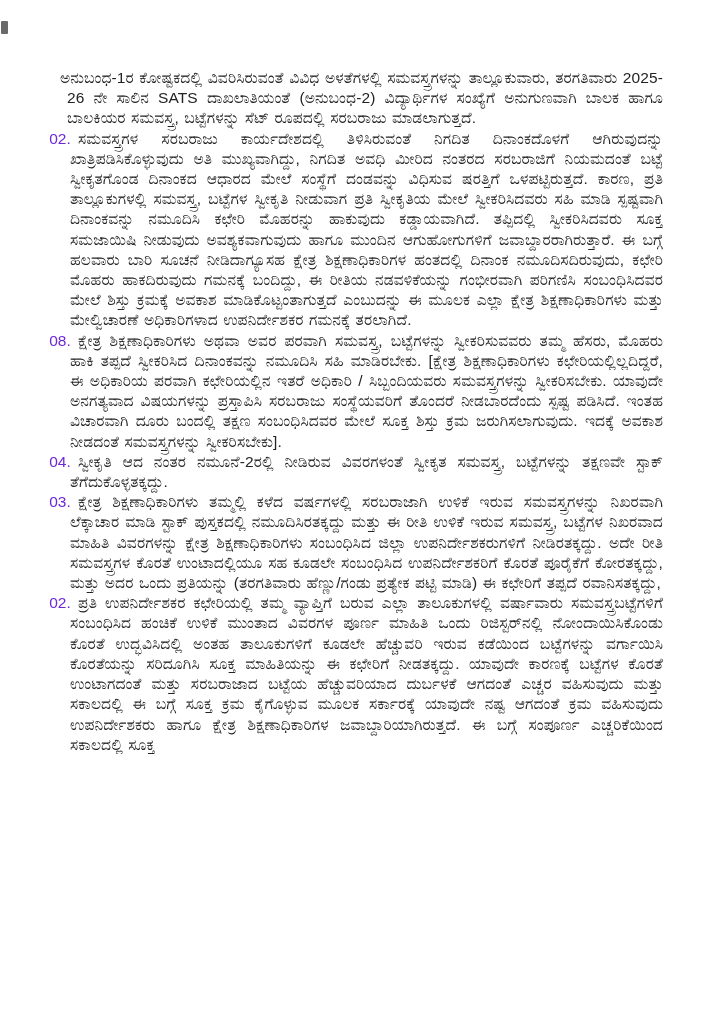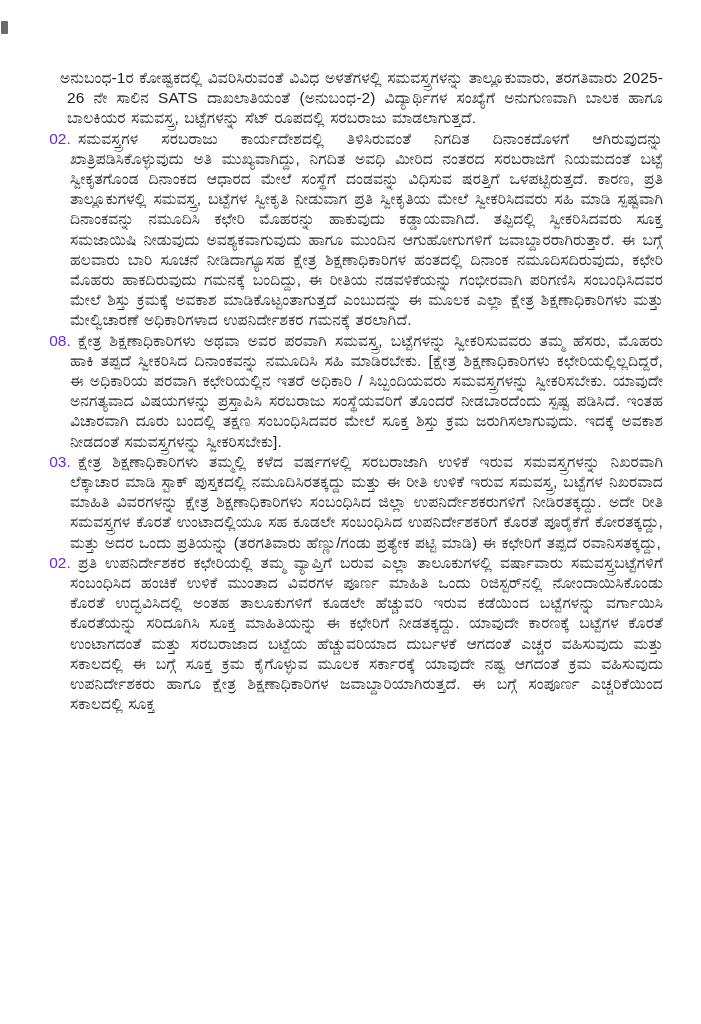--- a/index.html
+++ b/index.html
@@ -74,20 +74,24 @@
       </div>
       <div class="para">
         <span class="num">02.</span>
         <span class="txt">ಸಮವಸ್ತ್ರಗಳ ಸರಬರಾಜು ಕಾರ್ಯದೇಶದಲ್ಲಿ ತಿಳಿಸಿರುವಂತೆ ನಿಗದಿತ ದಿನಾಂಕದೊಳಗೆ ಆಗಿರುವುದನ್ನು ಖಾತ್ರಿಪಡಿಸಿಕೊಳ್ಳುವುದು ಅತಿ ಮುಖ್ಯವಾಗಿದ್ದು, ನಿಗದಿತ ಅವಧಿ ಮೀರಿದ ನಂತರದ ಸರಬರಾಜಿಗೆ ನಿಯಮದಂತೆ ಬಟ್ಟೆ ಸ್ವೀಕೃತಗೊಂಡ ದಿನಾಂಕದ ಆಧಾರದ ಮೇಲೆ ಸಂಸ್ಥೆಗೆ ದಂಡವನ್ನು ವಿಧಿಸುವ ಷರತ್ತಿಗೆ ಒಳಪಟ್ಟಿರುತ್ತದೆ. ಕಾರಣ, ಪ್ರತಿ ತಾಲ್ಲೂಕುಗಳಲ್ಲಿ ಸಮವಸ್ತ್ರ, ಬಟ್ಟೆಗಳ ಸ್ವೀಕೃತಿ ನೀಡುವಾಗ ಪ್ರತಿ ಸ್ವೀಕೃತಿಯ ಮೇಲೆ ಸ್ವೀಕರಿಸಿದವರು ಸಹಿ ಮಾಡಿ ಸ್ಪಷ್ಟವಾಗಿ ದಿನಾಂಕವನ್ನು ನಮೂದಿಸಿ ಕಛೇರಿ ಮೊಹರನ್ನು ಹಾಕುವುದು ಕಡ್ಡಾಯವಾಗಿದೆ. ತಪ್ಪಿದಲ್ಲಿ ಸ್ವೀಕರಿಸಿದವರು ಸೂಕ್ತ ಸಮಜಾಯಿಷಿ ನೀಡುವುದು ಅವಶ್ಯಕವಾಗುವುದು ಹಾಗೂ ಮುಂದಿನ ಆಗುಹೋಗುಗಳಿಗೆ ಜವಾಬ್ದಾರರಾಗಿರುತ್ತಾರೆ. ಈ ಬಗ್ಗೆ ಹಲವಾರು ಬಾರಿ ಸೂಚನೆ ನೀಡಿದಾಗ್ಯೂಸಹ ಕ್ಷೇತ್ರ ಶಿಕ್ಷಣಾಧಿಕಾರಿಗಳ ಹಂತದಲ್ಲಿ ದಿನಾಂಕ ನಮೂದಿಸದಿರುವುದು, ಕಛೇರಿ ಮೊಹರು ಹಾಕದಿರುವುದು ಗಮನಕ್ಕೆ ಬಂದಿದ್ದು, ಈ ರೀತಿಯ ನಡವಳಿಕೆಯನ್ನು ಗಂಭೀರವಾಗಿ ಪರಿಗಣಿಸಿ ಸಂಬಂಧಿಸಿದವರ ಮೇಲೆ ಶಿಸ್ತು ಕ್ರಮಕ್ಕೆ ಅವಕಾಶ ಮಾಡಿಕೊಟ್ಟಂತಾಗುತ್ತದೆ ಎಂಬುದನ್ನು ಈ ಮೂಲಕ ಎಲ್ಲಾ ಕ್ಷೇತ್ರ ಶಿಕ್ಷಣಾಧಿಕಾರಿಗಳು ಮತ್ತು ಮೇಲ್ವಿಚಾರಣೆ ಅಧಿಕಾರಿಗಳಾದ ಉಪನಿರ್ದೇಶಕರ ಗಮನಕ್ಕೆ ತರಲಾಗಿದೆ.</span>
       </div>
       <div class="para">
         <span class="num">08.</span>
         <span class="txt">ಕ್ಷೇತ್ರ ಶಿಕ್ಷಣಾಧಿಕಾರಿಗಳು ಅಥವಾ ಅವರ ಪರವಾಗಿ ಸಮವಸ್ತ್ರ, ಬಟ್ಟೆಗಳನ್ನು ಸ್ವೀಕರಿಸುವವರು ತಮ್ಮ ಹೆಸರು, ಮೊಹರು ಹಾಕಿ ತಪ್ಪದೆ ಸ್ವೀಕರಿಸಿದ ದಿನಾಂಕವನ್ನು ನಮೂದಿಸಿ ಸಹಿ ಮಾಡಿರಬೇಕು. [ಕ್ಷೇತ್ರ ಶಿಕ್ಷಣಾಧಿಕಾರಿಗಳು ಕಛೇರಿಯಲ್ಲಿಲ್ಲದಿದ್ದರೆ, ಈ ಅಧಿಕಾರಿಯ ಪರವಾಗಿ ಕಛೇರಿಯಲ್ಲಿನ ಇತರೆ ಅಧಿಕಾರಿ / ಸಿಬ್ಬಂದಿಯವರು ಸಮವಸ್ತ್ರಗಳನ್ನು ಸ್ವೀಕರಿಸಬೇಕು. ಯಾವುದೇ ಅನಗತ್ಯವಾದ ವಿಷಯಗಳನ್ನು ಪ್ರಸ್ತಾಪಿಸಿ ಸರಬರಾಜು ಸಂಸ್ಥೆಯವರಿಗೆ ತೊಂದರೆ ನೀಡಬಾರದೆಂದು ಸ್ಪಷ್ಟ ಪಡಿಸಿದೆ. ಇಂತಹ ವಿಚಾರವಾಗಿ ದೂರು ಬಂದಲ್ಲಿ ತಕ್ಷಣ ಸಂಬಂಧಿಸಿದವರ ಮೇಲೆ ಸೂಕ್ತ ಶಿಸ್ತು ಕ್ರಮ ಜರುಗಿಸಲಾಗುವುದು. ಇದಕ್ಕೆ ಅವಕಾಶ ನೀಡದಂತೆ ಸಮವಸ್ತ್ರಗಳನ್ನು ಸ್ವೀಕರಿಸಬೇಕು].</span>
       </div>
       <div class="para">
+        <span class="num">04.</span>
+        <span class="txt">ಸ್ವೀಕೃತಿ ಆದ ನಂತರ ನಮೂನೆ-2ರಲ್ಲಿ ನೀಡಿರುವ ವಿವರಗಳಂತೆ ಸ್ವೀಕೃತ ಸಮವಸ್ತ್ರ, ಬಟ್ಟೆಗಳನ್ನು ತಕ್ಷಣವೇ ಸ್ಟಾಕ್ ತೆಗೆದುಕೊಳ್ಳತಕ್ಕದ್ದು.</span>
+      </div>
+      <div class="para">
         <span class="num">03.</span>
         <span class="txt">ಕ್ಷೇತ್ರ ಶಿಕ್ಷಣಾಧಿಕಾರಿಗಳು ತಮ್ಮಲ್ಲಿ ಕಳೆದ ವರ್ಷಗಳಲ್ಲಿ ಸರಬರಾಜಾಗಿ ಉಳಿಕೆ ಇರುವ ಸಮವಸ್ತ್ರಗಳನ್ನು ನಿಖರವಾಗಿ ಲೆಕ್ಕಾಚಾರ ಮಾಡಿ ಸ್ಟಾಕ್ ಪುಸ್ತಕದಲ್ಲಿ ನಮೂದಿಸಿರತಕ್ಕದ್ದು ಮತ್ತು ಈ ರೀತಿ ಉಳಿಕೆ ಇರುವ ಸಮವಸ್ತ್ರ, ಬಟ್ಟೆಗಳ ನಿಖರವಾದ ಮಾಹಿತಿ ವಿವರಗಳನ್ನು ಕ್ಷೇತ್ರ ಶಿಕ್ಷಣಾಧಿಕಾರಿಗಳು ಸಂಬಂಧಿಸಿದ ಜಿಲ್ಲಾ ಉಪನಿರ್ದೇಶಕರುಗಳಿಗೆ ನೀಡಿರತಕ್ಕದ್ದು. ಅದೇ ರೀತಿ ಸಮವಸ್ತ್ರಗಳ ಕೊರತೆ ಉಂಟಾದಲ್ಲಿಯೂ ಸಹ ಕೂಡಲೇ ಸಂಬಂಧಿಸಿದ ಉಪನಿರ್ದೇಶಕರಿಗೆ ಕೊರತೆ ಪೂರೈಕೆಗೆ ಕೋರತಕ್ಕದ್ದು, ಮತ್ತು ಅದರ ಒಂದು ಪ್ರತಿಯನ್ನು (ತರಗತಿವಾರು ಹೆಣ್ಣು/ಗಂಡು ಪ್ರತ್ಯೇಕ ಪಟ್ಟಿ ಮಾಡಿ) ಈ ಕಛೇರಿಗೆ ತಪ್ಪದೆ ರವಾನಿಸತಕ್ಕದ್ದು,</span>
       </div>
       <div class="para">
         <span class="num">02.</span>
         <span class="txt">ಪ್ರತಿ ಉಪನಿರ್ದೇಶಕರ ಕಛೇರಿಯಲ್ಲಿ ತಮ್ಮ ವ್ಯಾಪ್ತಿಗೆ ಬರುವ ಎಲ್ಲಾ ತಾಲೂಕುಗಳಲ್ಲಿ ವರ್ಷಾವಾರು ಸಮವಸ್ತ್ರಬಟ್ಟೆಗಳಿಗೆ ಸಂಬಂಧಿಸಿದ ಹಂಚಿಕೆ ಉಳಿಕೆ ಮುಂತಾದ ವಿವರಗಳ ಪೂರ್ಣ ಮಾಹಿತಿ ಒಂದು ರಿಜಿಸ್ಟರ್‌ನಲ್ಲಿ ನೋಂದಾಯಿಸಿಕೊಂಡು ಕೊರತೆ ಉದ್ಭವಿಸಿದಲ್ಲಿ ಅಂತಹ ತಾಲೂಕುಗಳಿಗೆ ಕೂಡಲೇ ಹೆಚ್ಚುವರಿ ಇರುವ ಕಡೆಯಿಂದ ಬಟ್ಟೆಗಳನ್ನು ವರ್ಗಾಯಿಸಿ ಕೊರತೆಯನ್ನು ಸರಿದೂಗಿಸಿ ಸೂಕ್ತ ಮಾಹಿತಿಯನ್ನು ಈ ಕಛೇರಿಗೆ ನೀಡತಕ್ಕದ್ದು. ಯಾವುದೇ ಕಾರಣಕ್ಕೆ ಬಟ್ಟೆಗಳ ಕೊರತೆ ಉಂಟಾಗದಂತೆ ಮತ್ತು ಸರಬರಾಜಾದ ಬಟ್ಟೆಯ ಹೆಚ್ಚುವರಿಯಾದ ದುರ್ಬಳಕೆ ಆಗದಂತೆ ಎಚ್ಚರ ವಹಿಸುವುದು ಮತ್ತು ಸಕಾಲದಲ್ಲಿ ಈ ಬಗ್ಗೆ ಸೂಕ್ತ ಕ್ರಮ ಕೈಗೊಳ್ಳುವ ಮೂಲಕ ಸರ್ಕಾರಕ್ಕೆ ಯಾವುದೇ ನಷ್ಟ ಆಗದಂತೆ ಕ್ರಮ ವಹಿಸುವುದು ಉಪನಿರ್ದೇಶಕರು ಹಾಗೂ ಕ್ಷೇತ್ರ ಶಿಕ್ಷಣಾಧಿಕಾರಿಗಳ ಜವಾಬ್ದಾರಿಯಾಗಿರುತ್ತದೆ. ಈ ಬಗ್ಗೆ ಸಂಪೂರ್ಣ ಎಚ್ಚರಿಕೆಯಿಂದ ಸಕಾಲದಲ್ಲಿ ಸೂಕ್ತ</span>
       </div>
     </div>
 </div>
 

